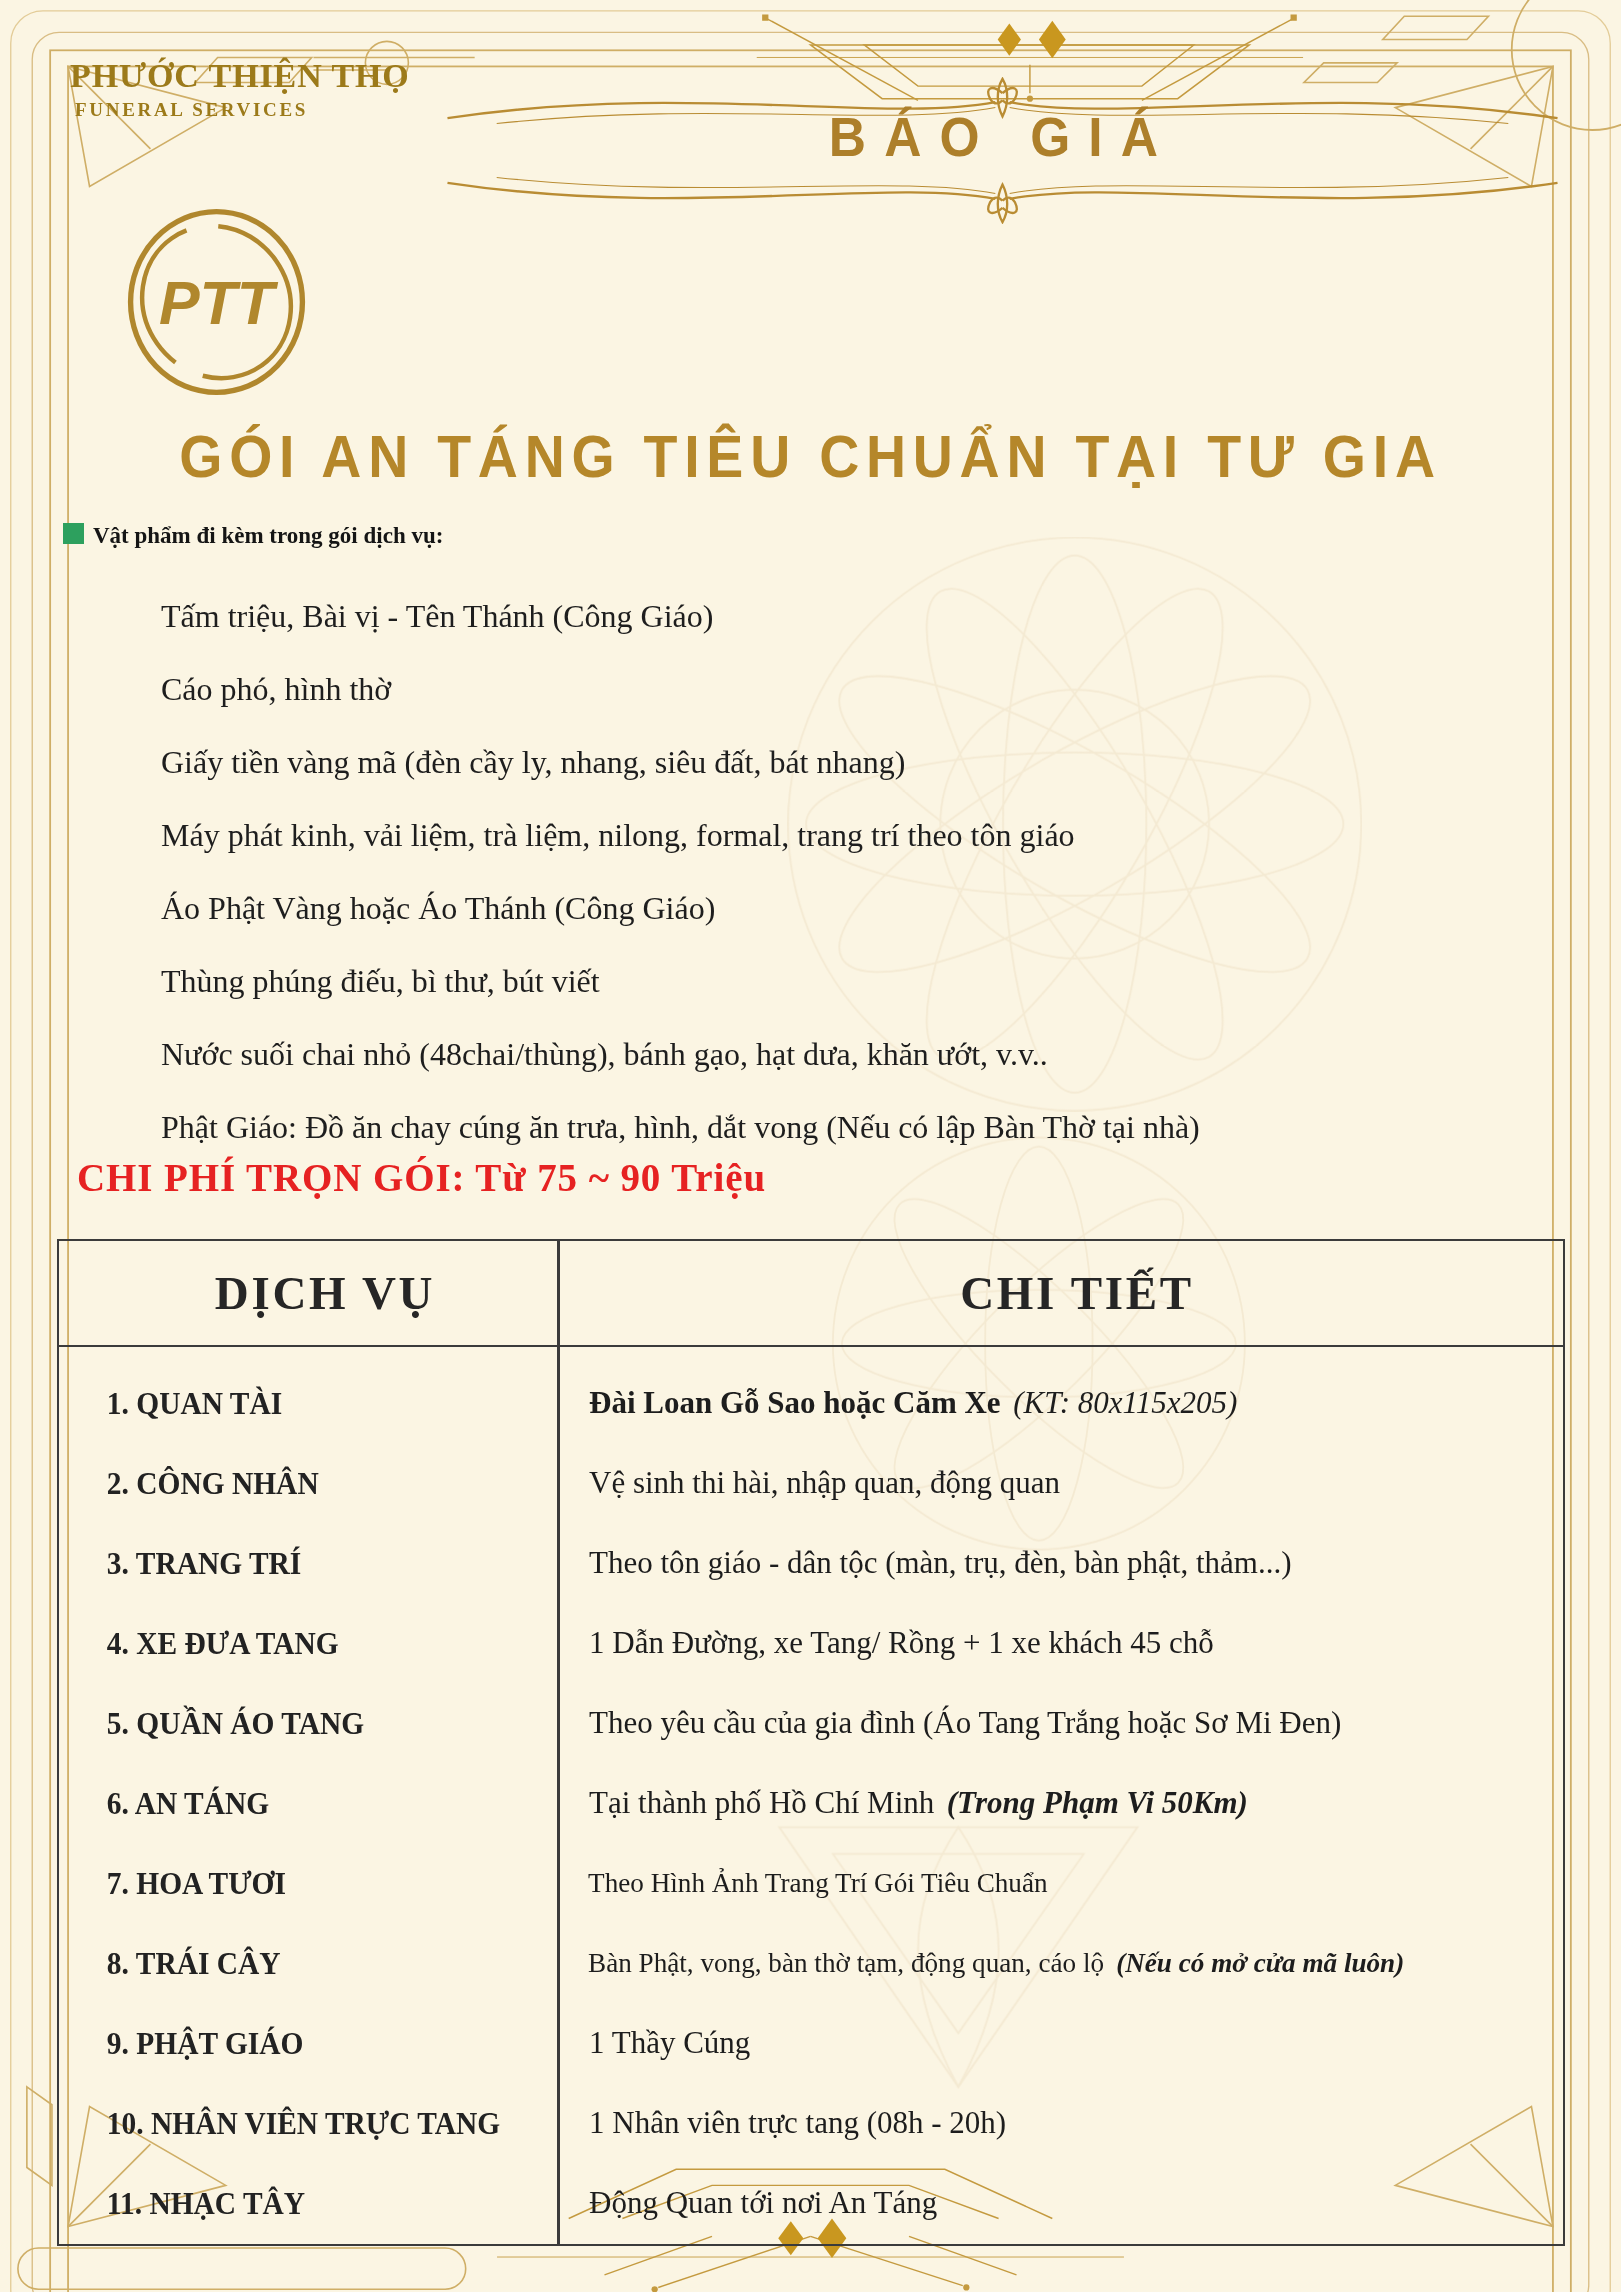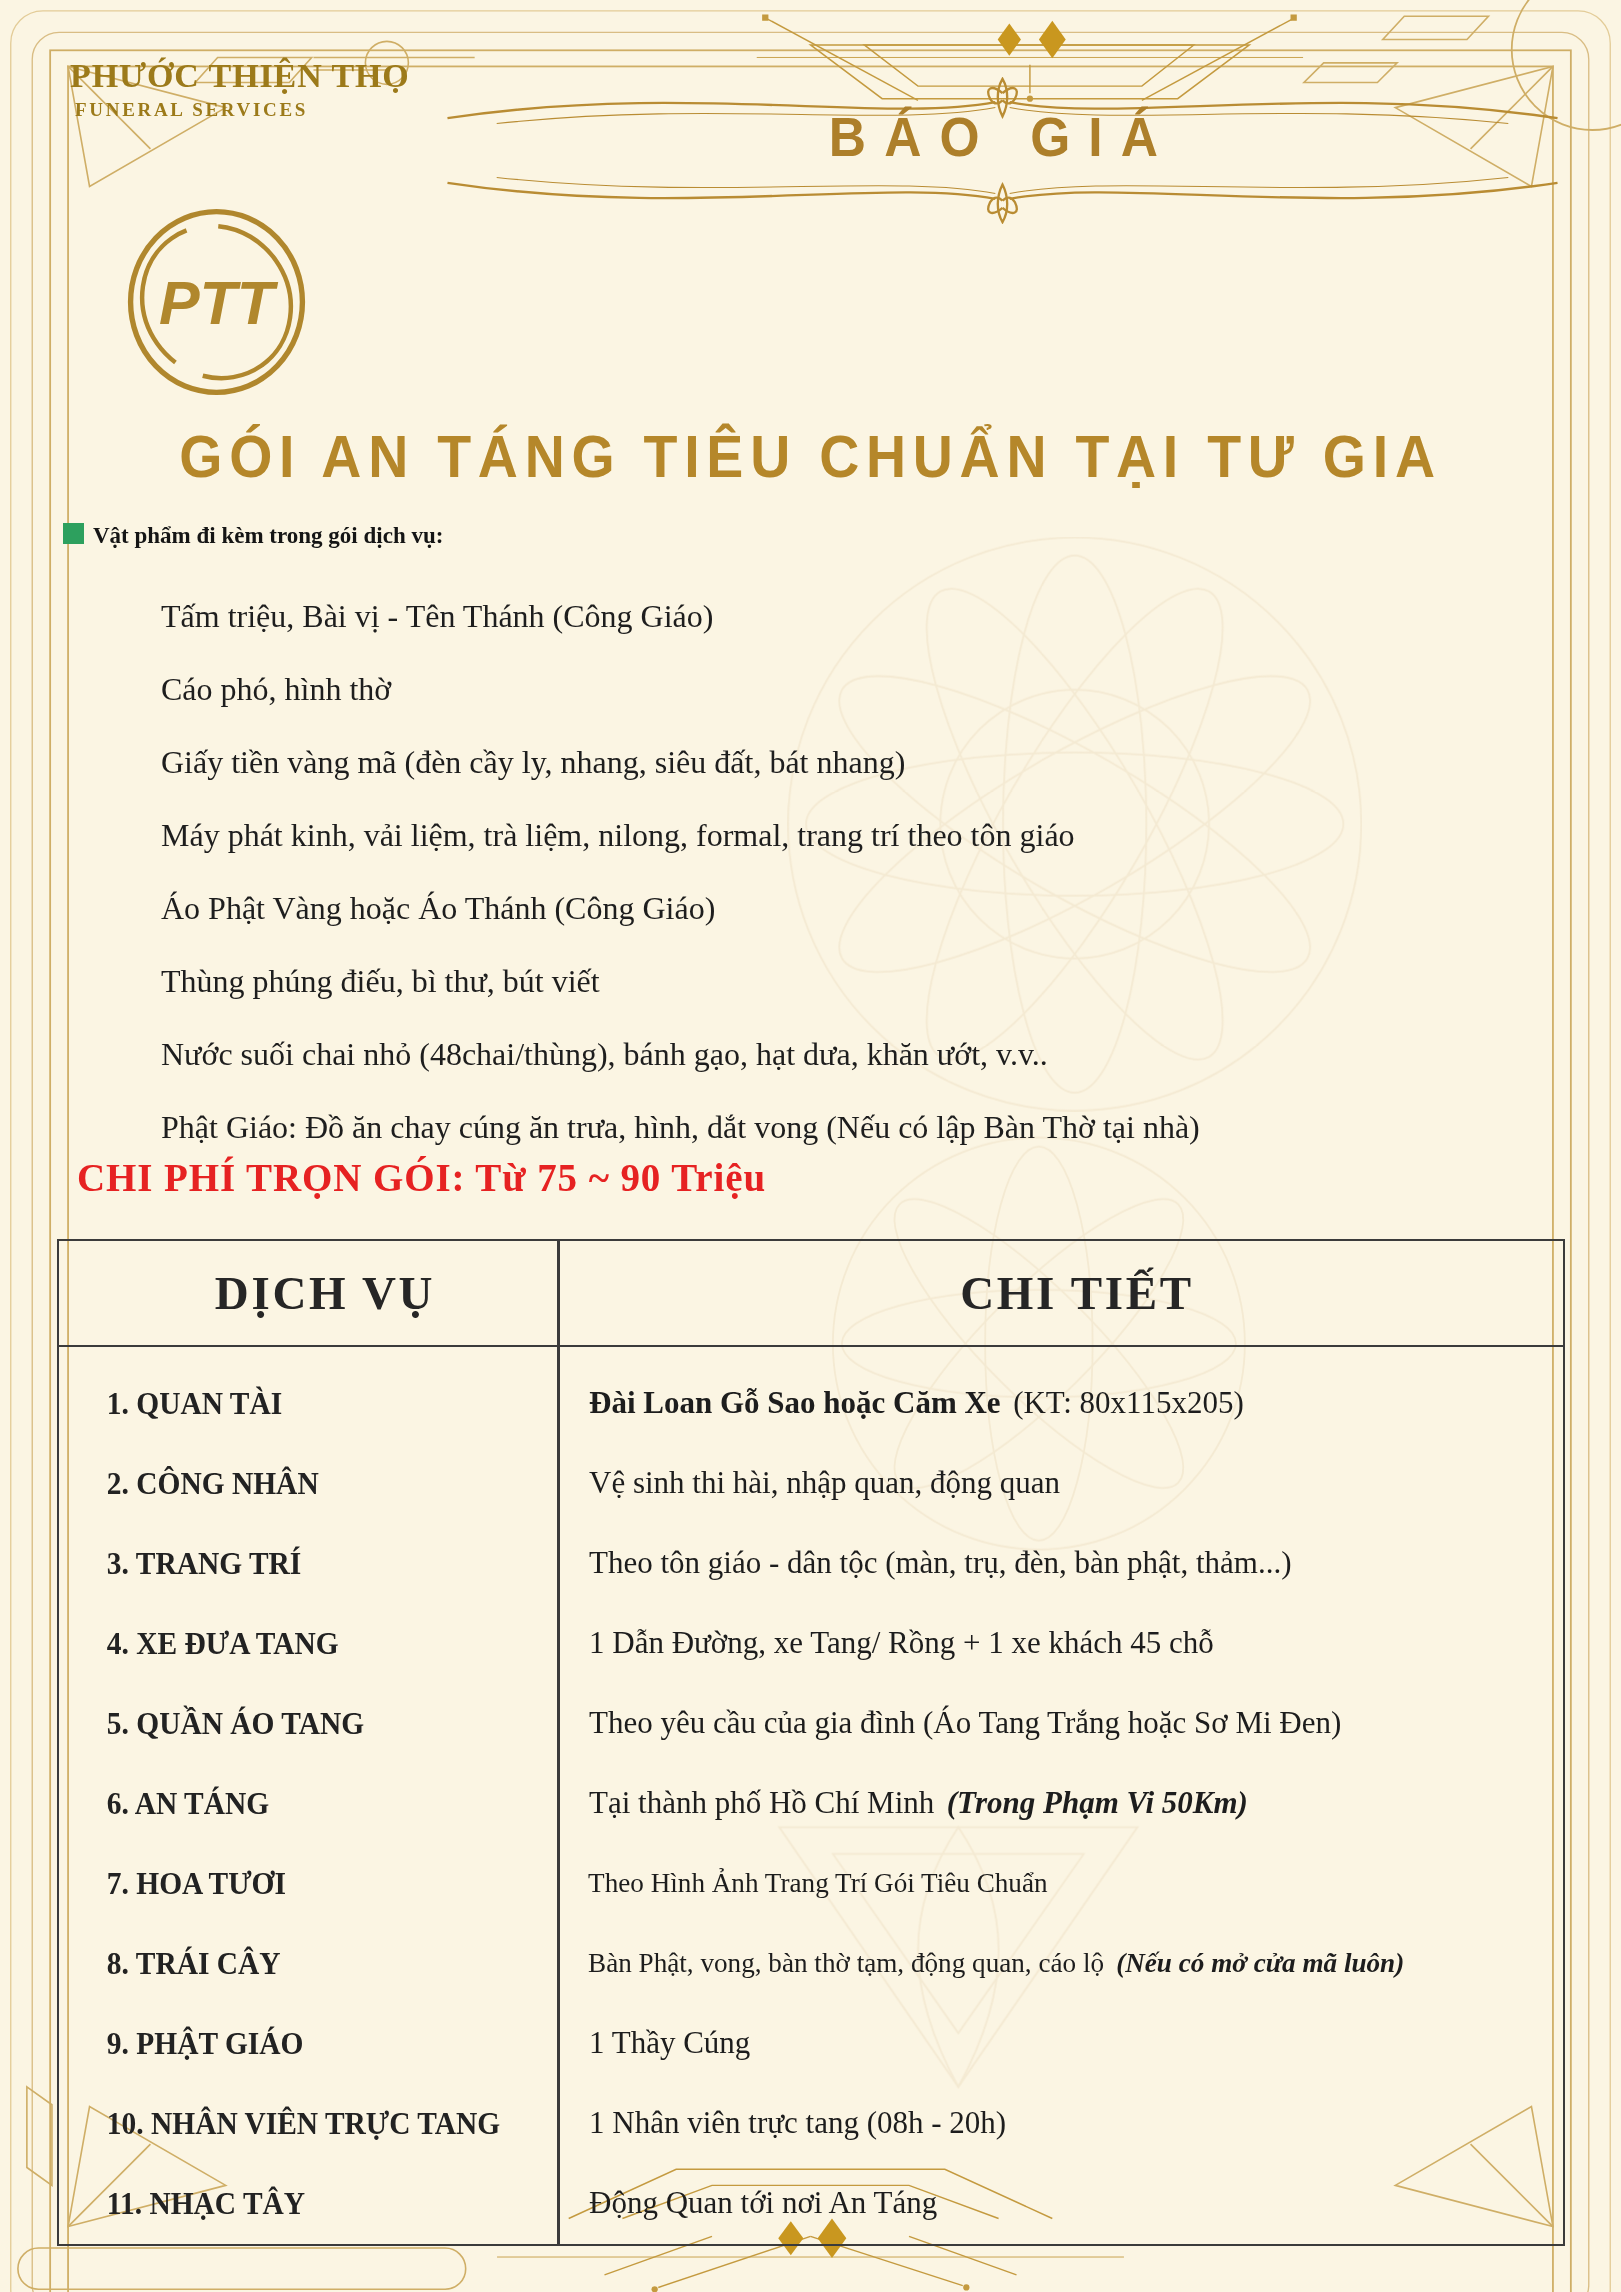--- a/index.html
+++ b/index.html
@@ -54,21 +54,21 @@
   .th{display:flex;align-items:center;justify-content:center;
       font-size:47px;font-weight:700;letter-spacing:2.7px;color:#262626;padding-left:34px;}
   .tbody{display:grid;grid-template-columns:498px 1fr;grid-auto-rows:80px;padding-top:16px;border-radius:20px;}
   .cell{display:flex;align-items:center;overflow:visible;}
   .svc{padding-left:52px;font-weight:700;font-size:32px;white-space:nowrap;
        transform:scaleX(.92);transform-origin:left center;color:#222;}
   .det{padding-left:32px;font-size:31px;white-space:nowrap;color:#1d1d1d;}
   .det.compact{font-size:28px;transform:scaleX(.97);transform-origin:left center;}
   .det .b{font-weight:700;}
   .det .note{margin-left:12.5px;}
-  .det .note.i{}
+  .det .note.i{font-style:italic;}
   .det .note.bi{font-style:italic;font-weight:700;}
   .vdivider{position:absolute;left:498px;top:0;bottom:0;width:2.7px;background:#3b3b3b;}
 </style>
 </head>
 <body>
 
 <div class="page">
 
   <svg class="decor" width="1621" height="2293" viewBox="0 0 1810 2560">
 

